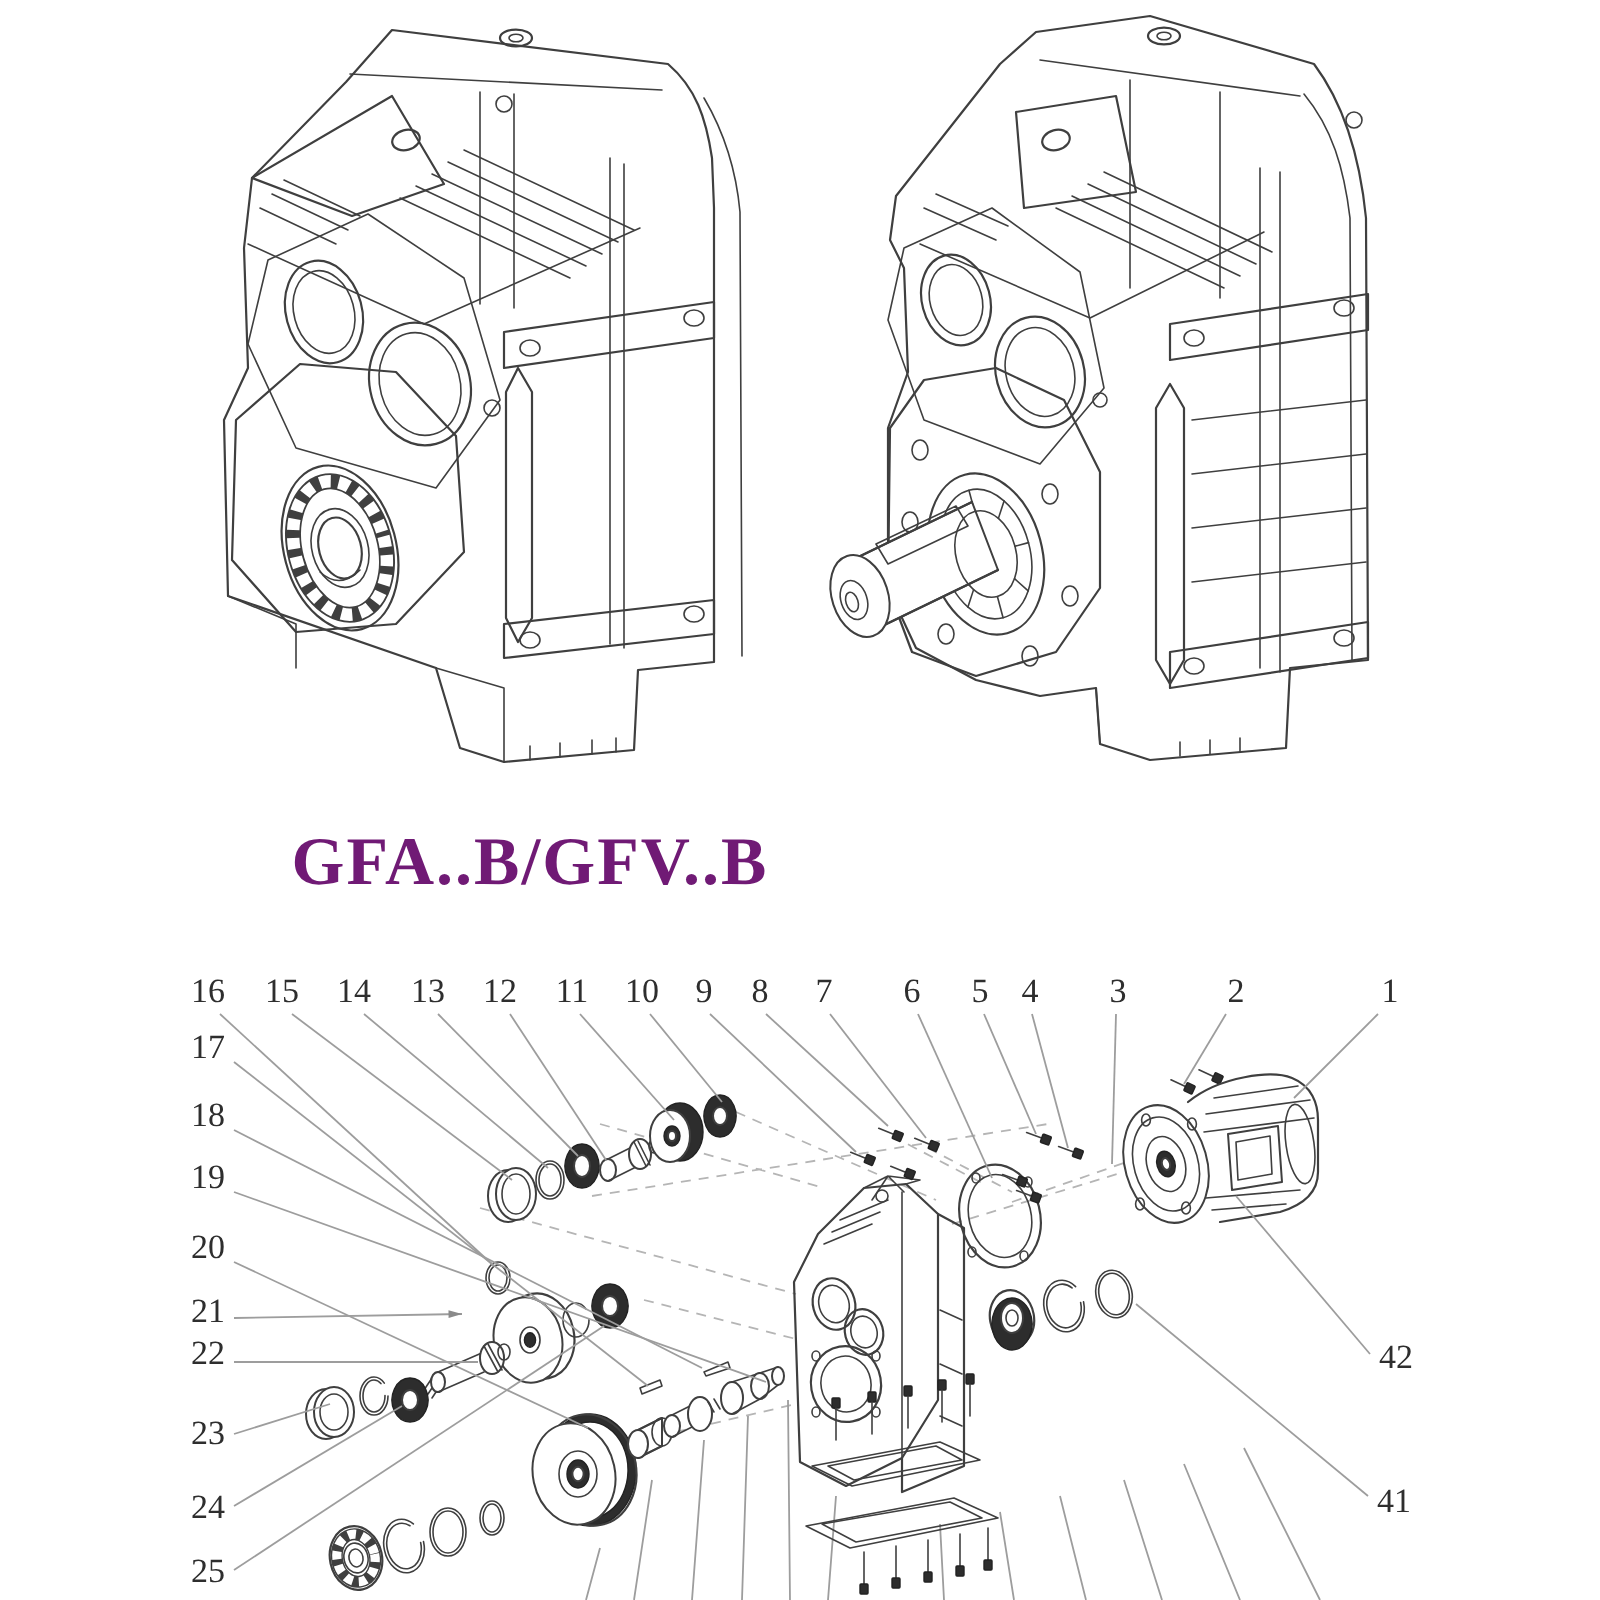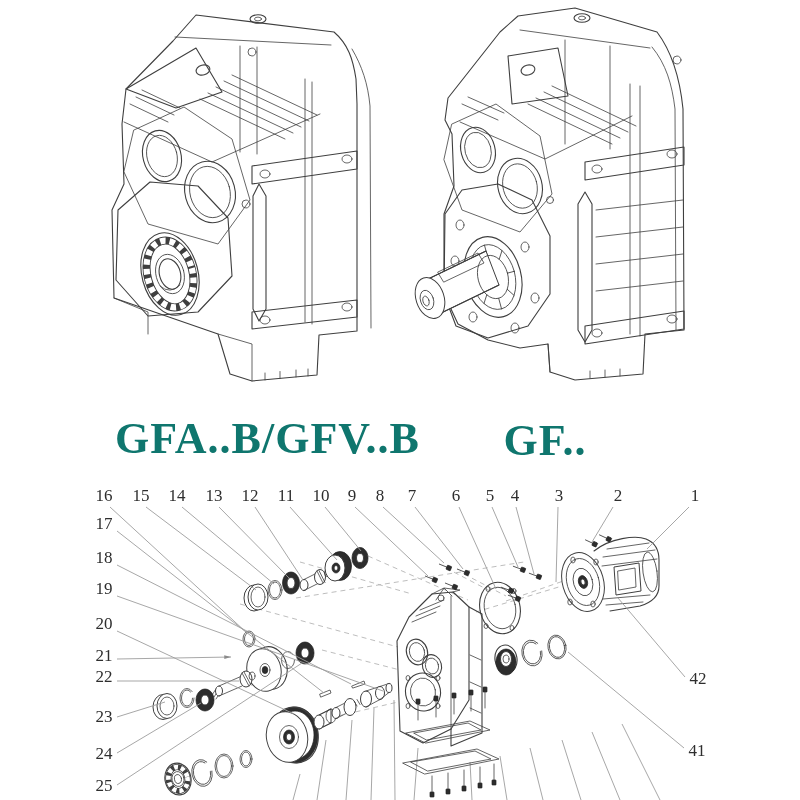--- a/index.html
+++ b/index.html
@@ -1,18 +1,18 @@
 <!DOCTYPE html>
 <html><head>
 <meta charset="utf-8">
 <style>
   html,body{margin:0;padding:0;background:#fff;}
   .page{position:relative;width:800px;height:800px;background:#ffffff;overflow:hidden;
         font-family:"Liberation Serif",serif;}
-  .model-label{position:absolute;font-weight:bold;font-size:44px;color:#0f766e;
+  .model-label{position:absolute;font-weight:bold;font-size:34px;color:#701a75;
         letter-spacing:1px;text-align:center;font-family:"Liberation Serif",serif;}
   .model-label.left{left:115px;top:413px;width:300px;}
   .model-label.right{left:465px;top:415px;width:160px;}
   svg{position:absolute;}
   
   .ln{fill:none;stroke:#3f3f3f;stroke-width:1.1;stroke-linejoin:round;stroke-linecap:round;}
   .lt{fill:none;stroke:#3f3f3f;stroke-width:0.8;stroke-linejoin:round;stroke-linecap:round;}
   .fw{fill:#ffffff;stroke:#3f3f3f;stroke-width:1;stroke-linejoin:round;}
   .dk{fill:#2d2d2d;stroke:#222;stroke-width:0.7;}
   .cageD{fill:none;stroke:#3f3f3f;}
@@ -153,21 +153,20 @@
       <path class="ln" d="M185,322 L284,307 L284,325 L185,340 Z"></path>
       <ellipse class="lt" cx="197" cy="329" rx="5" ry="4"></ellipse>
       <ellipse class="lt" cx="272" cy="315" rx="5" ry="4"></ellipse>
     </g>
     <g>
       <path class="lt" d="M190,374 L190,367 M205,373 L205,366 M220,372 L220,365"></path>
     </g>
   </svg>
 
   <div class="model-label left">GFA..B/GFV..B</div>
-  <div class="model-label right">GF..</div>
 
   <svg style="left:0;top:460px" width="800" height="340" viewBox="0 460 800 340">
 
     <g class="dash">
       <path d="M240,604 L398,647 M300,562 L412,594 M368,556 L468,600 M296,598 L524,562 M322,650 L400,670 M338,716 L398,702 M476,612 L562,586 M506,601 L592,571 M446,568 L492,592 M464,574 L506,596"></path>
     </g>
 
     <g class="leader">
       <path d="M300,774 L293,800 M326,740 L317,800 M352,720 L346,800 M374,708 L371,800 M394,700 L395,800 M418,748 L414,800 M470,762 L472,800 M500,756 L507,800 M530,748 L543,800 M562,740 L581,800 M592,732 L620,800 M622,724 L660,800"></path>
     </g>

